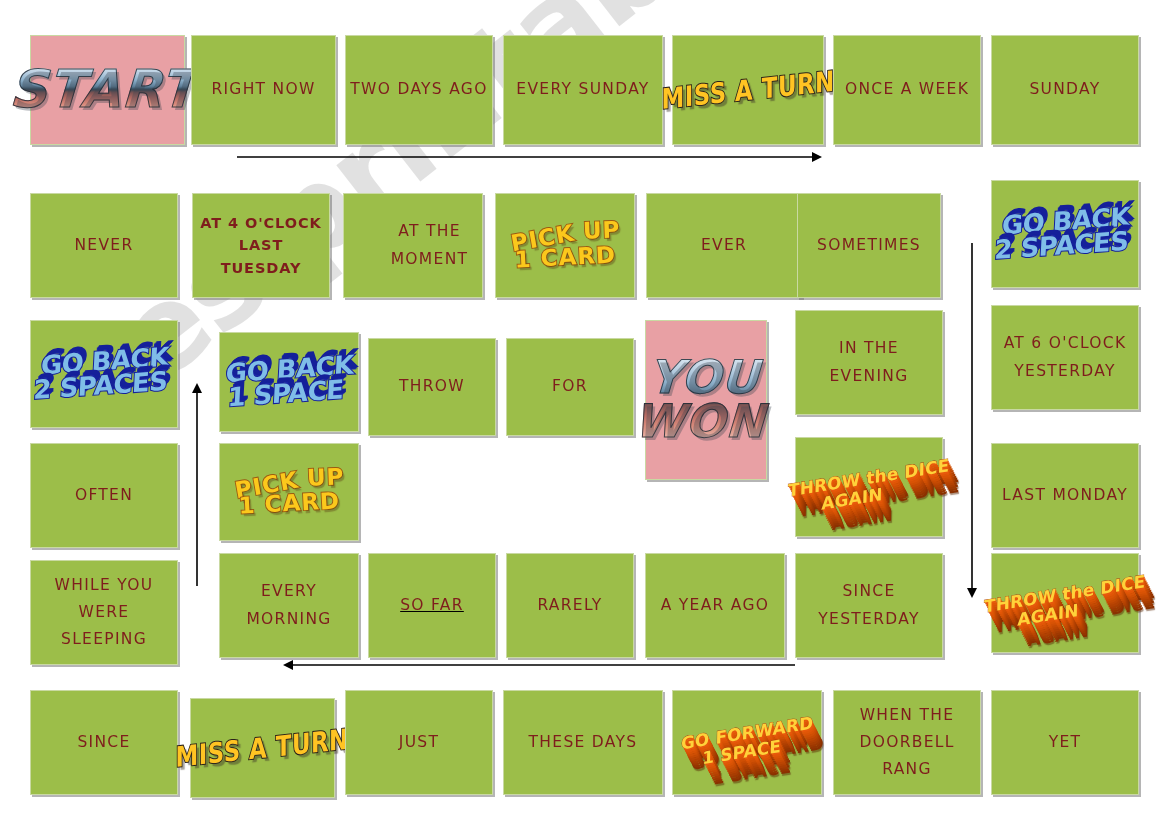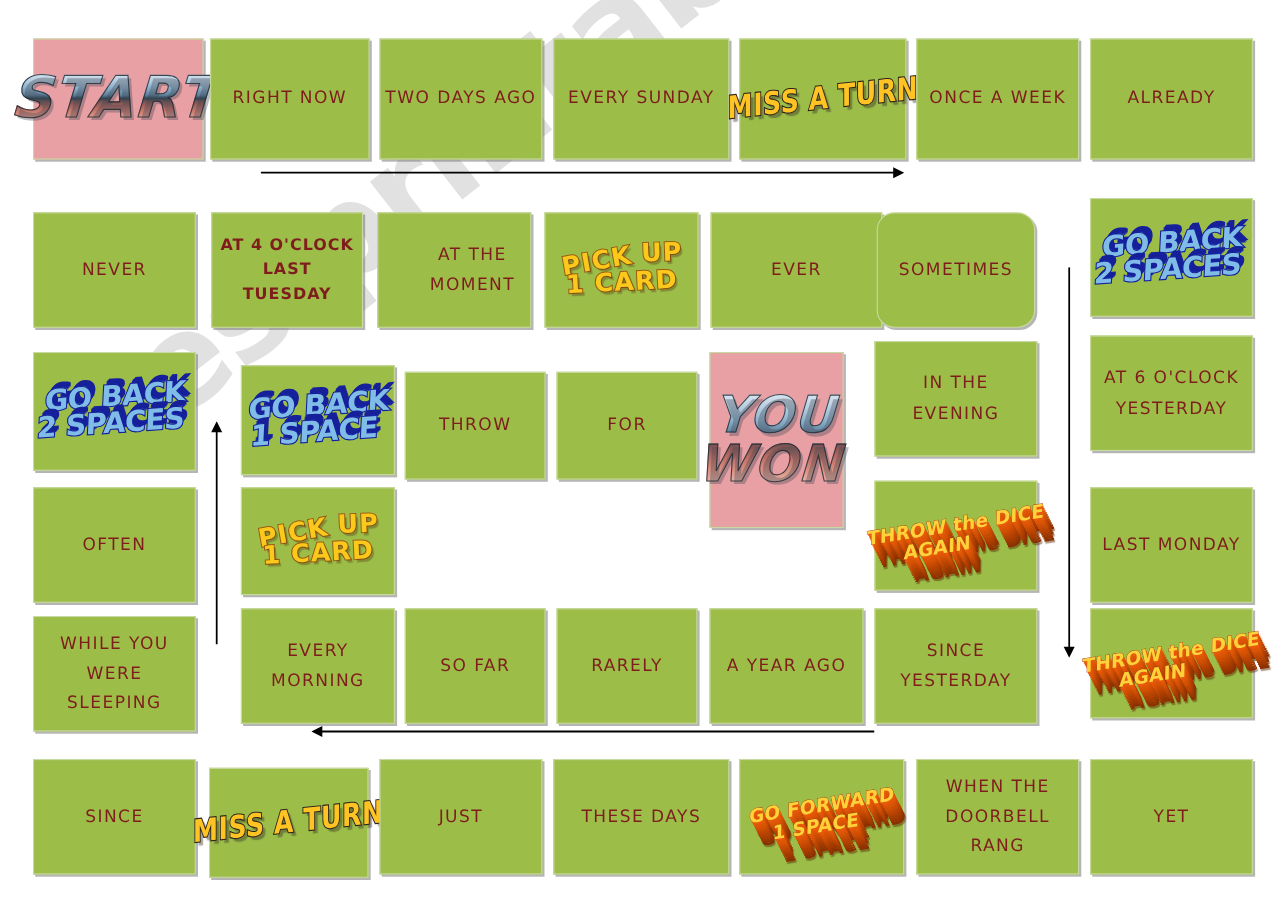--- a/index.html
+++ b/index.html
@@ -176,41 +176,41 @@
       <div class="tile" style="left: 503px; top: 35px; width: 160px; height: 110px;">
         <div class="txt">EVERY SUNDAY</div>
       </div>
       <div class="tile" style="left: 672px; top: 35px; width: 152px; height: 110px;">
         <div class="missturn">MISS A TURN</div>
       </div>
       <div class="tile" style="left: 833px; top: 35px; width: 148px; height: 110px;">
         <div class="txt">ONCE A WEEK</div>
       </div>
       <div class="tile" style="left: 991px; top: 35px; width: 148px; height: 110px;">
-        <div class="txt">ALREADY</div>
+        <div class="txt">SUNDAY</div>
       </div>
       <div class="tile" style="left: 991px; top: 180px; width: 148px; height: 108px;">
         <div class="goback"><span class="l1">GO BACK</span><span class="l2">2 SPACES</span></div>
       </div>
       <div class="tile" style="left: 30px; top: 193px; width: 148px; height: 105px;">
         <div class="txt">NEVER</div>
       </div>
       <div class="tile" style="left: 192px; top: 193px; width: 138px; height: 105px;">
         <div class="txt bold">AT 4 O'CLOCK LAST TUESDAY</div>
       </div>
       <div class="tile" style="left: 343px; top: 193px; width: 140px; height: 105px; padding-left: 33px;">
         <div class="txt">AT THE MOMENT</div>
       </div>
       <div class="tile" style="left: 495px; top: 193px; width: 140px; height: 105px;">
         <div class="pickup"><span class="w1">PICK</span> <span class="w2">UP</span><span class="l2">1 CARD</span></div>
       </div>
       <div class="tile" style="left: 646px; top: 193px; width: 156px; height: 105px;">
         <div class="txt">EVER</div>
       </div>
-      <div class="tile" style="left: 797px; top: 193px; width: 144px; height: 105px; border-radius: 16px;">
+      <div class="tile" style="left: 797px; top: 193px; width: 144px; height: 105px;">
         <div class="txt">SOMETIMES</div>
       </div>
       <div class="tile" style="left: 30px; top: 320px; width: 148px; height: 108px;">
         <div class="goback"><span class="l1">GO BACK</span><span class="l2">2 SPACES</span></div>
       </div>
       <div class="tile" style="left: 219px; top: 332px; width: 140px; height: 100px;">
         <div class="goback"><span class="l1">GO BACK</span><span class="l2">1 SPACE</span></div>
       </div>
       <div class="tile" style="left: 368px; top: 338px; width: 128px; height: 98px;">
         <div class="txt">THROW</div>
@@ -241,21 +241,21 @@
       </div>
       <div class="tile" style="left: 991px; top: 443px; width: 148px; height: 105px;">
         <div class="txt">LAST MONDAY</div>
       </div>
       <div class="tile" style="left: 30px; top: 560px; width: 148px; height: 105px;">
         <div class="txt">WHILE YOU WERE SLEEPING</div>
       </div>
       <div class="tile" style="left: 219px; top: 553px; width: 140px; height: 105px;">
         <div class="txt">EVERY MORNING</div>
       </div>
-      <div class="tile" style="left: 368px; top: 553px; width: 128px; height: 105px;">
+      <div class="tile" style="left: 368px; top: 553px; width: 128px; height: 105px; text-decoration: underline;">
         <div class="txt">SO FAR</div>
       </div>
       <div class="tile" style="left: 506px; top: 553px; width: 128px; height: 105px;">
         <div class="txt">RARELY</div>
       </div>
       <div class="tile" style="left: 645px; top: 553px; width: 140px; height: 105px;">
         <div class="txt">A YEAR AGO</div>
       </div>
       <div class="tile" style="left: 795px; top: 553px; width: 148px; height: 105px;">
         <div class="txt">SINCE YESTERDAY</div>

